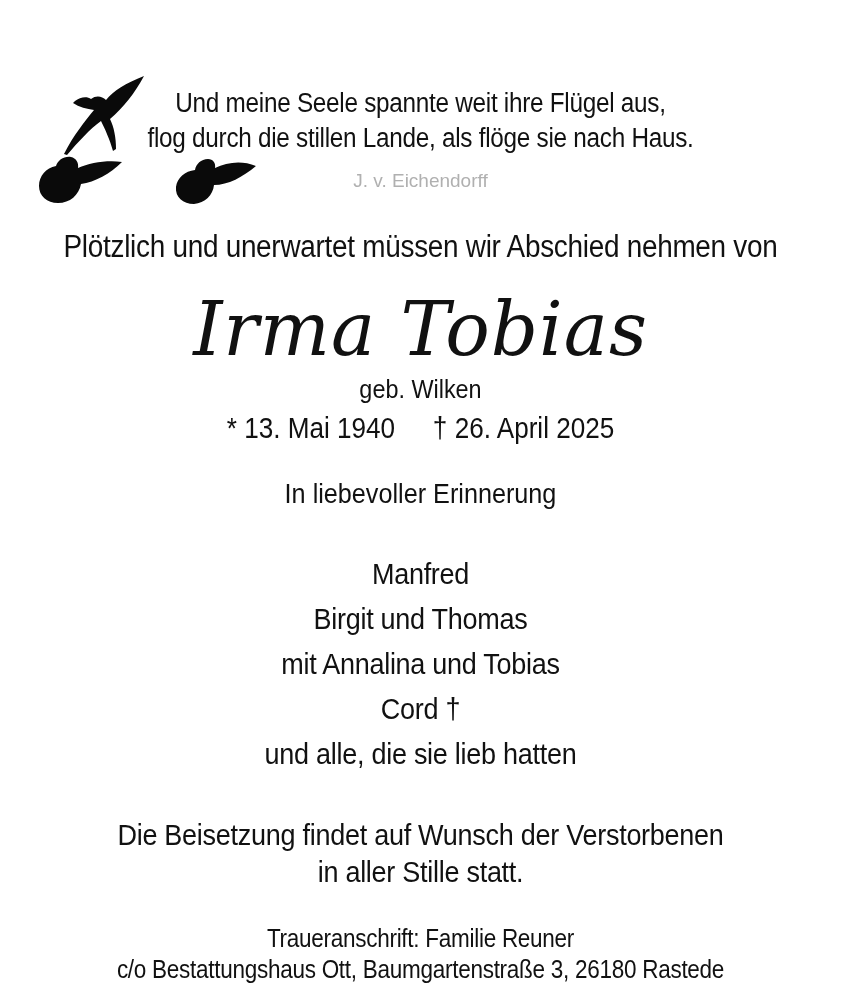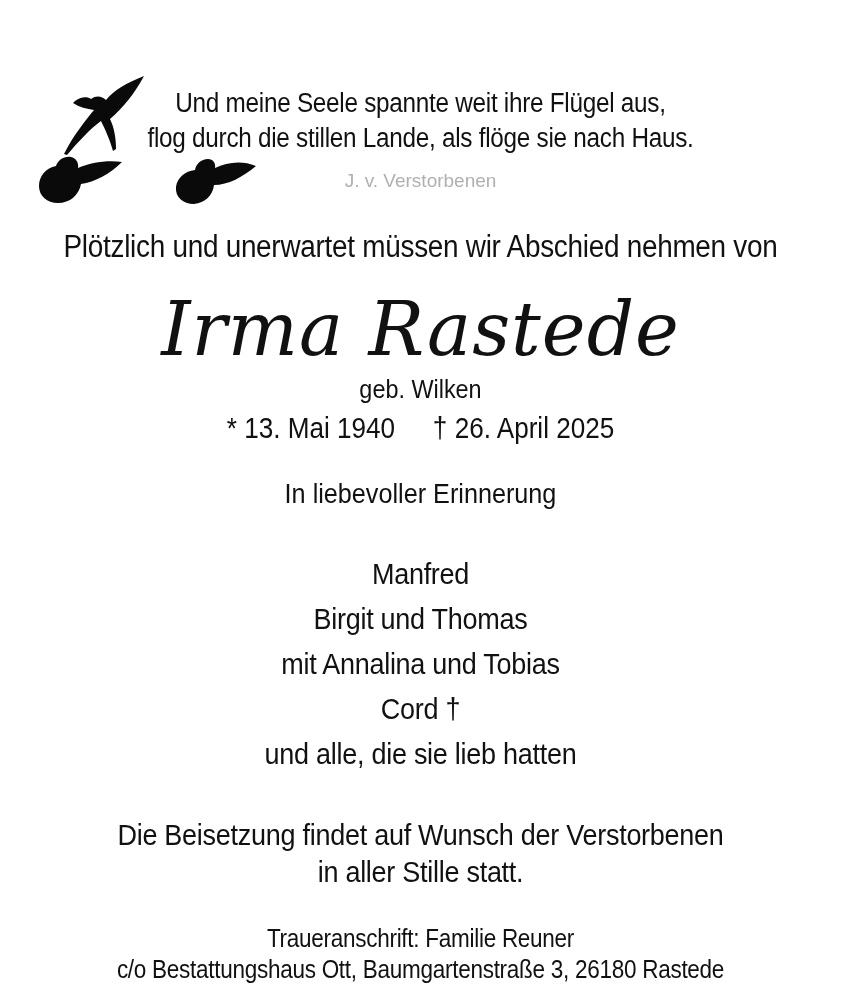--- a/index.html
+++ b/index.html
@@ -118,25 +118,25 @@
       <path d="M84,8 C70,2 55,4 43,10 C44,5 41,1 36,1 C29,1 24,6 23,12
                C13,13 5,20 4,29 C3,39 11,46 22,46 C33,45 41,37 42,27
                C56,27 71,19 84,8 Z"></path>
     </g>
   </svg>
 
   <div class="quote condensed">
     <div>Und meine Seele spannte weit ihre Flügel aus,</div>
     <div>flog durch die stillen Lande, als flöge sie nach Haus.</div>
   </div>
-  <div class="attribution">J. v. Verstorbenen</div>
+  <div class="attribution">J. v. Eichendorff</div>
 
   <div class="intro condensed">Plötzlich und unerwartet müssen wir Abschied nehmen von</div>
 
-  <h1 class="name">Irma Rastede</h1>
+  <h1 class="name">Irma Tobias</h1>
 
   <div class="maiden condensed">geb. Wilken</div>
 
   <div class="dates condensed">
     <span>* 13. Mai 1940</span>
     <span>† 26. April 2025</span>
   </div>
 
   <div class="remembrance condensed">In liebevoller Erinnerung</div>
 

